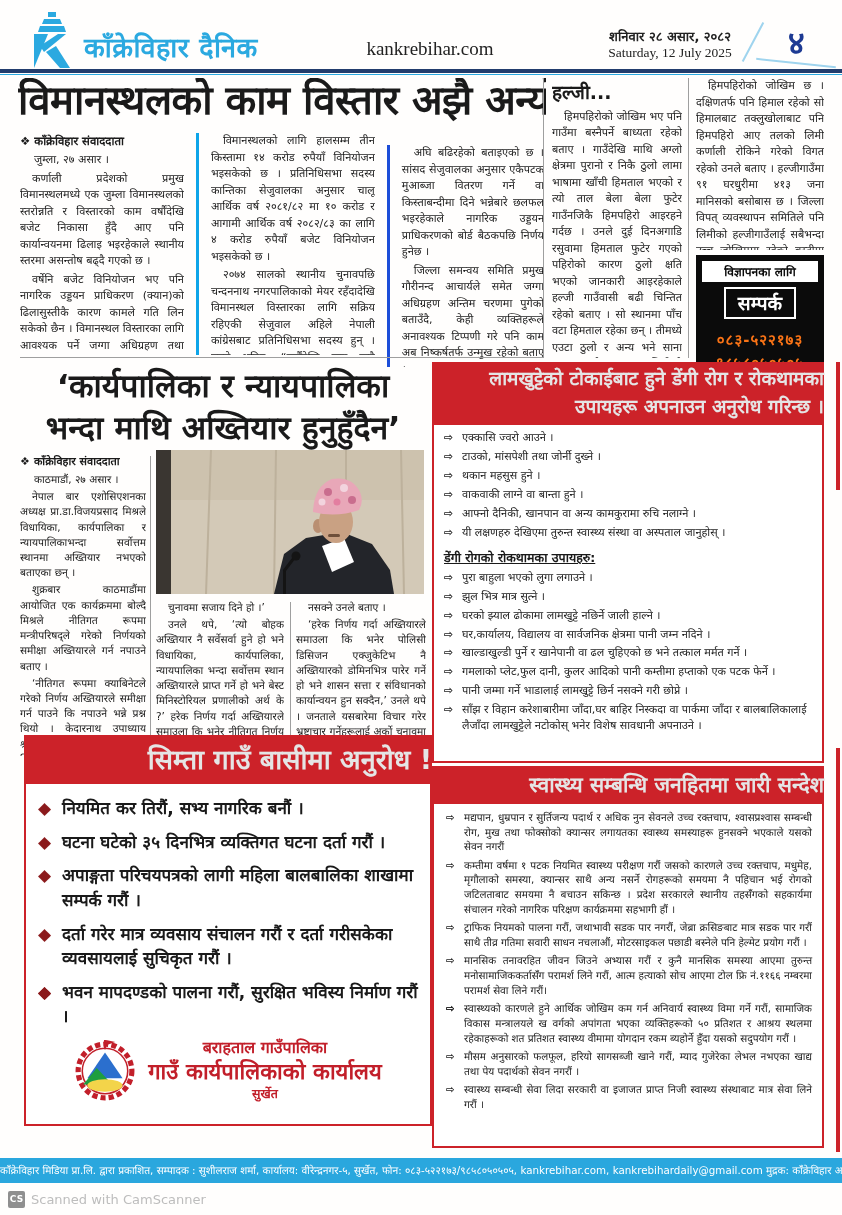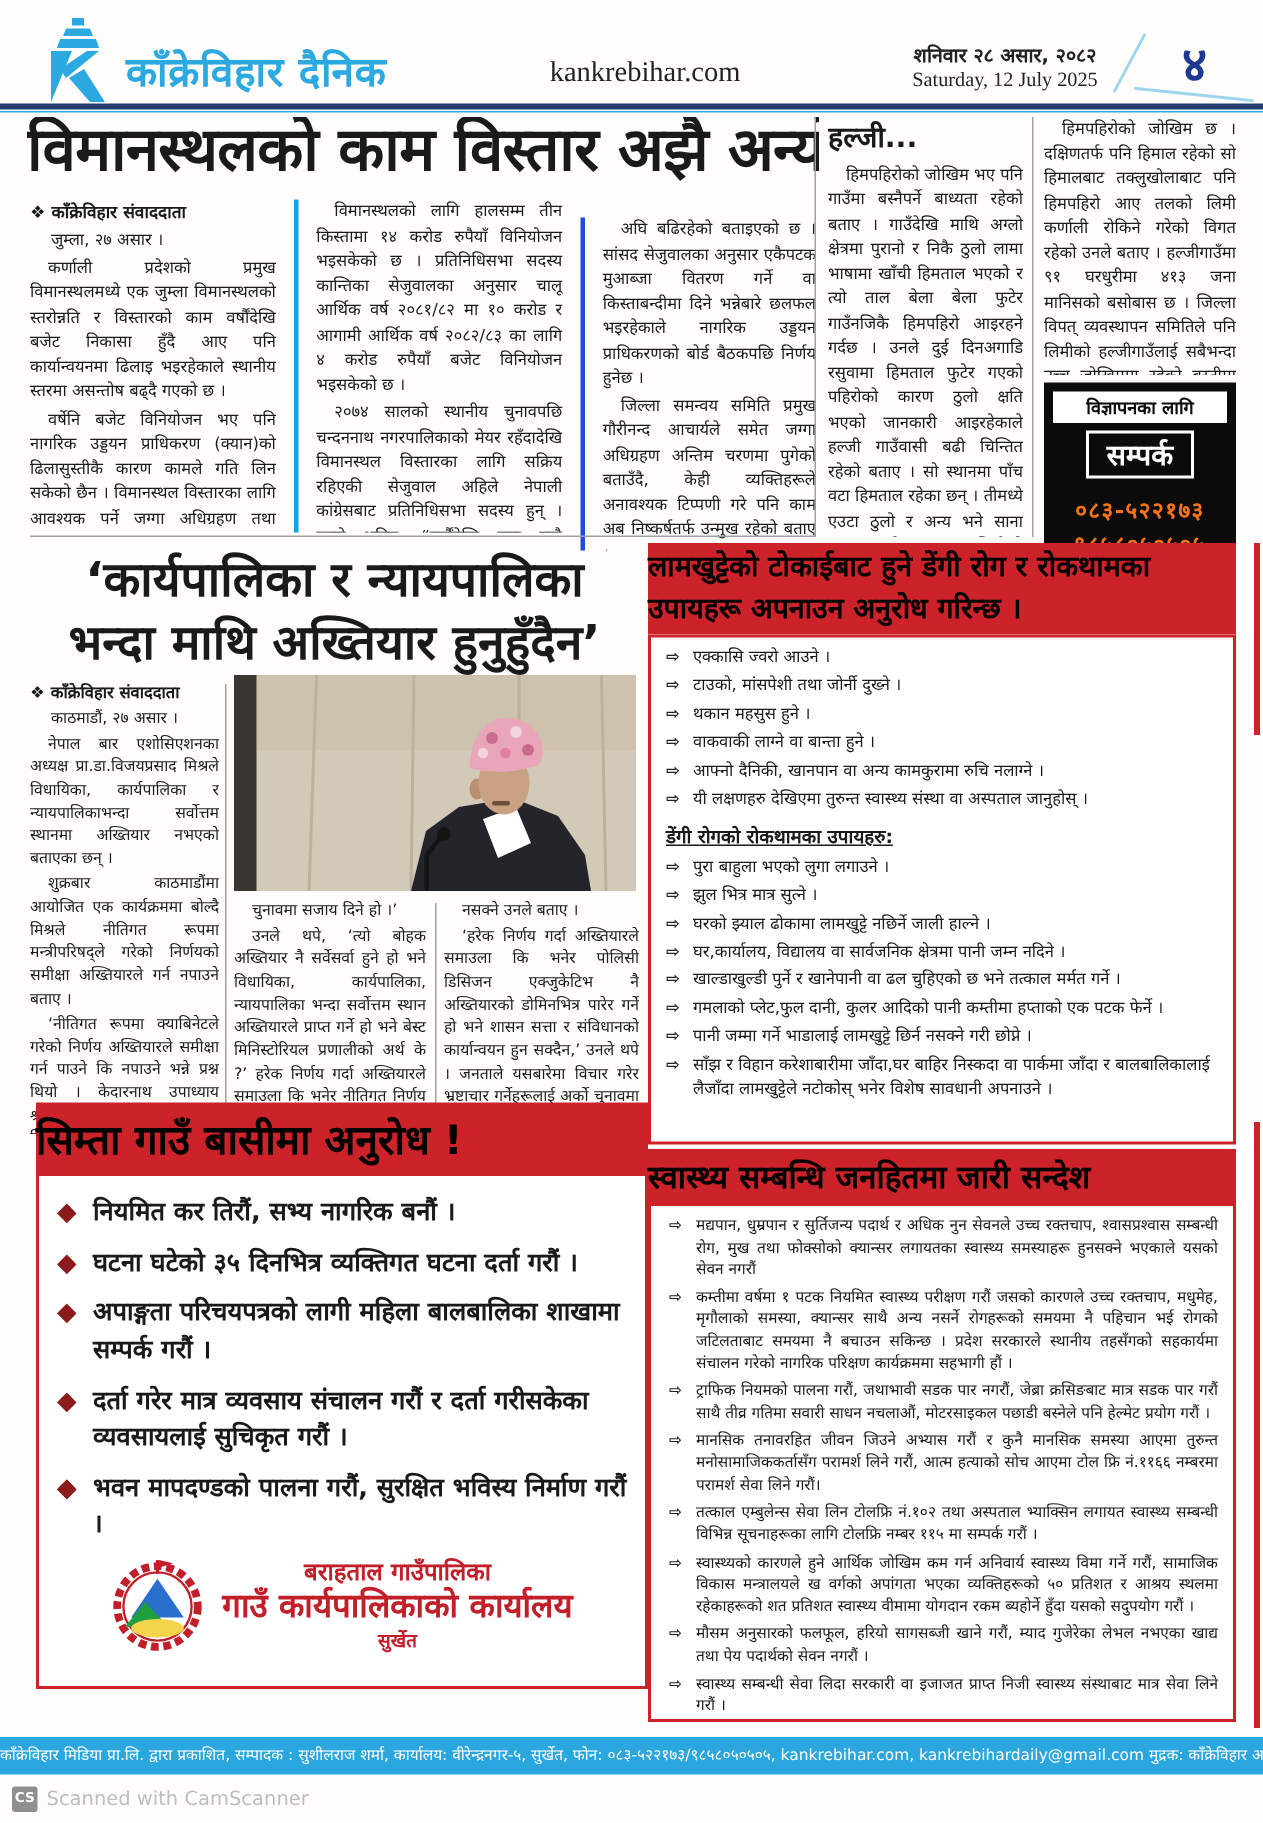--- a/index.html
+++ b/index.html
@@ -27,21 +27,21 @@
   .halji-title{font-size:19px;font-weight:bold;margin:0 0 6px;text-indent:0 !important;}
   .headline2{font-size:32px;font-weight:bold;line-height:1.3;text-align:center;}
 
   
   .adbox{background:#0b0b0b;padding:5px;text-align:center;margin-top:5px;}
   .adbox .lbl{background:#ffffff;color:#0b0b0b;font-size:12px;font-weight:bold;padding:2px 0;margin:1px 1px 5px;}
   .adbox .ttl{display:inline-block;color:#fff;font-size:19px;font-weight:bold;border:2px solid #fff;padding:1px 12px;margin-bottom:7px;}
   .adbox .ph{color:#f97316;font-size:15px;font-weight:bold;letter-spacing:1px;margin:3px 0;}
 
   
-  .redhead{background:#cc2229;color:#000000;font-weight:bold;text-align:left;}
+  .redhead{background:#cc2229;color:#e5e5e5;font-weight:bold;text-align:right;}
   .redbody{border:2px solid #cc2229;background:#fff;box-sizing:border-box;overflow:hidden;}
   .listhead{font-size:12.5px;font-weight:bold;text-decoration:underline;margin:2px 0 4px;}
   .ticklist p{margin:0 0 3px;text-indent:0;font-size:11px;line-height:1.45;padding-left:18px;position:relative;}
   .ticklist .bullet{position:absolute;left:0;top:0;font-weight:bold;color:#222;}
   .simta-list p{margin:0 0 9px;font-size:17px;font-weight:600;line-height:1.45;padding-left:24px;position:relative;text-indent:0;}
   .simta-list .bullet{position:absolute;left:0;top:0;color:#8b1a1c;}
   .health-list p{margin:0 0 4px;font-size:10.3px;line-height:1.42;text-align:justify;padding-left:20px;position:relative;text-indent:0;}
   .health-list .bullet{position:absolute;left:2px;top:0;font-weight:bold;color:#222;}
 
   .org{display:flex;align-items:center;justify-content:center;gap:12px;margin-top:8px;}
@@ -235,21 +235,21 @@
   </div>
 
   <div class="abs" style="left:432px;top:766px;width:392px;">
     <div class="redhead" style="font-size:21px;padding:4px 0;">स्वास्थ्य सम्बन्धि जनहितमा जारी सन्देश</div>
     <div class="redbody" style="height:346px;padding:6px 10px;">
       <div class="health-list">
           <p><span class="bullet">⇨</span><span>मद्यपान, धुम्रपान र सुर्तिजन्य पदार्थ र अधिक नुन सेवनले उच्च रक्तचाप, श्वासप्रश्वास सम्बन्धी रोग, मुख तथा फोक्सोको क्यान्सर लगायतका स्वास्थ्य समस्याहरू हुनसक्ने भएकाले यसको सेवन नगरौं</span></p>
           <p><span class="bullet">⇨</span><span>कम्तीमा वर्षमा १ पटक नियमित स्वास्थ्य परीक्षण गरौं जसको कारणले उच्च रक्तचाप, मधुमेह, मृगौलाको समस्या, क्यान्सर साथै अन्य नसर्ने रोगहरूको समयमा नै पहिचान भई रोगको जटिलताबाट समयमा नै बचाउन सकिन्छ । प्रदेश सरकारले स्थानीय तहसँगको सहकार्यमा संचालन गरेको नागरिक परिक्षण कार्यक्रममा सहभागी हौं ।</span></p>
           <p><span class="bullet">⇨</span><span>ट्राफिक नियमको पालना गरौं, जथाभावी सडक पार नगरौं, जेब्रा क्रसिङबाट मात्र सडक पार गरौं साथै तीव्र गतिमा सवारी साधन नचलाऔं, मोटरसाइकल पछाडी बस्नेले पनि हेल्मेट प्रयोग गरौं ।</span></p>
           <p><span class="bullet">⇨</span><span>मानसिक तनावरहित जीवन जिउने अभ्यास गरौं र कुनै मानसिक समस्या आएमा तुरुन्त मनोसामाजिककर्तासँग परामर्श लिने गरौं, आत्म हत्याको सोच आएमा टोल फ्रि नं.११६६ नम्बरमा परामर्श सेवा लिने गरौं।</span></p>
-          <p><span class="bullet">⇨</span><span>तत्काल एम्बुलेन्स सेवा लिन टोलफ्रि नं.१०२ तथा अस्पताल भ्याक्सिन लगायत स्वास्थ्य सम्बन्धी विभिन्न सूचनाहरूका लागि टोलफ्रि नम्बर ११५ मा सम्पर्क गरौं ।</span></p>
+          <p><span class="bullet">⇨</span></p>
           <p><span class="bullet">⇨</span><span>स्वास्थ्यको कारणले हुने आर्थिक जोखिम कम गर्न अनिवार्य स्वास्थ्य विमा गर्ने गरौं, सामाजिक विकास मन्त्रालयले ख वर्गको अपांगता भएका व्यक्तिहरूको ५० प्रतिशत र आश्रय स्थलमा रहेकाहरूको शत प्रतिशत स्वास्थ्य वीमामा योगदान रकम ब्यहोर्ने हुँदा यसको सदुपयोग गरौं ।</span></p>
           <p><span class="bullet">⇨</span><span>मौसम अनुसारको फलफूल, हरियो सागसब्जी खाने गरौं, म्याद गुजेरेका लेभल नभएका खाद्य तथा पेय पदार्थको सेवन नगरौं ।</span></p>
           <p><span class="bullet">⇨</span><span>स्वास्थ्य सम्बन्धी सेवा लिदा सरकारी वा इजाजत प्राप्त निजी स्वास्थ्य संस्थाबाट मात्र सेवा लिने गरौं ।</span></p>
         </div>
 
     </div>
   </div>
 
   <div class="red-edge" style="left:836px;top:362px;height:128px;"></div>
   <div class="red-edge" style="left:836px;top:748px;height:404px;"></div>

